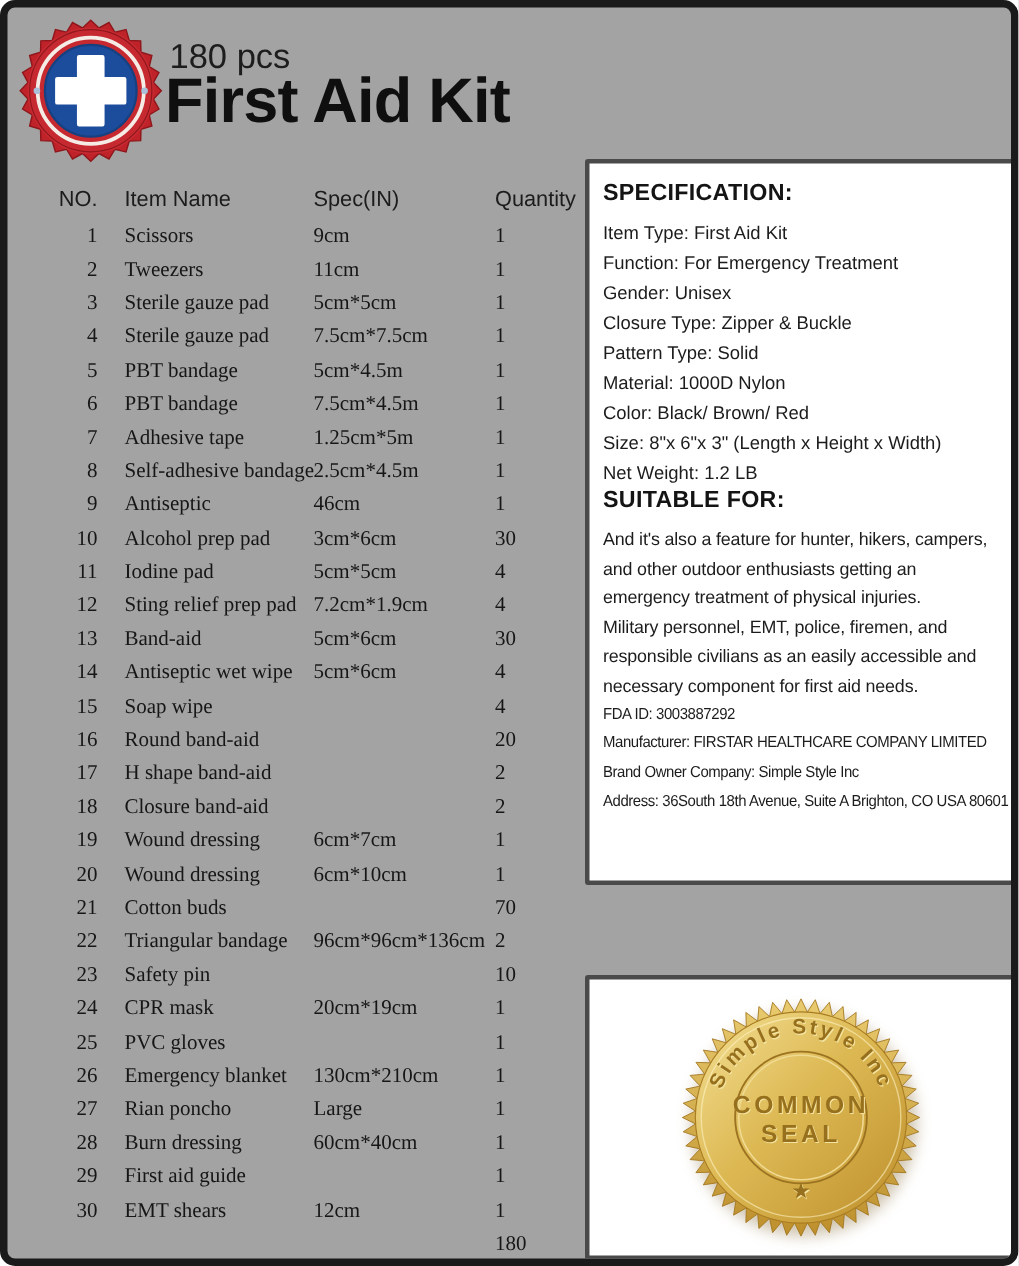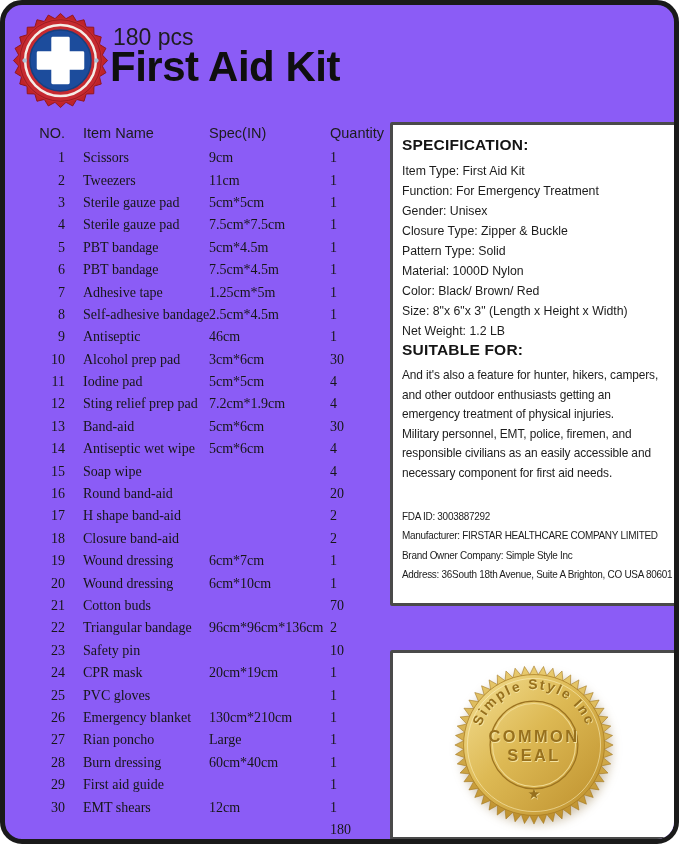--- a/index.html
+++ b/index.html
@@ -4,21 +4,21 @@
 <style>
   * { margin:0; padding:0; box-sizing:border-box; }
   html,body { background:#ffffff; }
   body {
     width:679px; height:844px; position:relative;
     font-family:"Liberation Sans", sans-serif;
     -webkit-font-smoothing:antialiased;
   }
   .frame {
     position:absolute; left:0; top:0; width:679px; height:844px;
-    background:#8b5cf6; border:5px solid #1a1a1a; border-radius:22px;
+    background:#a3a3a3; border:5px solid #1a1a1a; border-radius:10px;
     overflow:hidden;
   }
   
   .logo { position:absolute; left:7px; top:7px; width:97px; height:97px; }
   .count-label {
     position:absolute; left:108px; top:19px;
     font-size:23px; color:#1d1d1d; letter-spacing:0;
   }
   .page-title {
     position:absolute; left:105px; top:38px;
@@ -37,29 +37,29 @@
   }
   .c-no  { text-align:right; }
   .c-item{ padding-left:18px; }
   .c-spec{ padding-left:19px; }
   .c-qty { text-align:left; }
   
   .panel {
     position:absolute; left:385px; background:#fff;
     border:3px solid #4a4a4a; border-radius:2px;
   }
-  .spec-panel { top:117px; width:288px; height:484px; padding:8px 10px 12px 9px; overflow:hidden; }
+  .spec-panel { top:101px; width:288px; height:484px; padding:8px 10px 12px 9px; overflow:hidden; }
   .panel-heading {
     font-size:15.5px; font-weight:700; color:#141414;
     letter-spacing:0.2px; margin:3px 0 7px 0;
   }
   .panel-heading.suitable { margin-top:0; }
   .spec-line { font-size:12.3px; color:#1c1c1c; line-height:20px; white-space:nowrap; }
   .para { font-size:11.9px; color:#1c1c1c; line-height:19.5px; letter-spacing:-0.1px; width:268px; }
-  .company { margin-top:24px; }
+  .company { }
   .company-line {
     font-size:10.6px; color:#1c1c1c; line-height:19.4px;
     letter-spacing:-0.3px; white-space:nowrap;
     transform:scaleX(0.94); transform-origin:left center;
   }
   
   .seal-panel {
     top:645px; width:288px; height:190px;
     display:flex; align-items:center; justify-content:center;
   }

